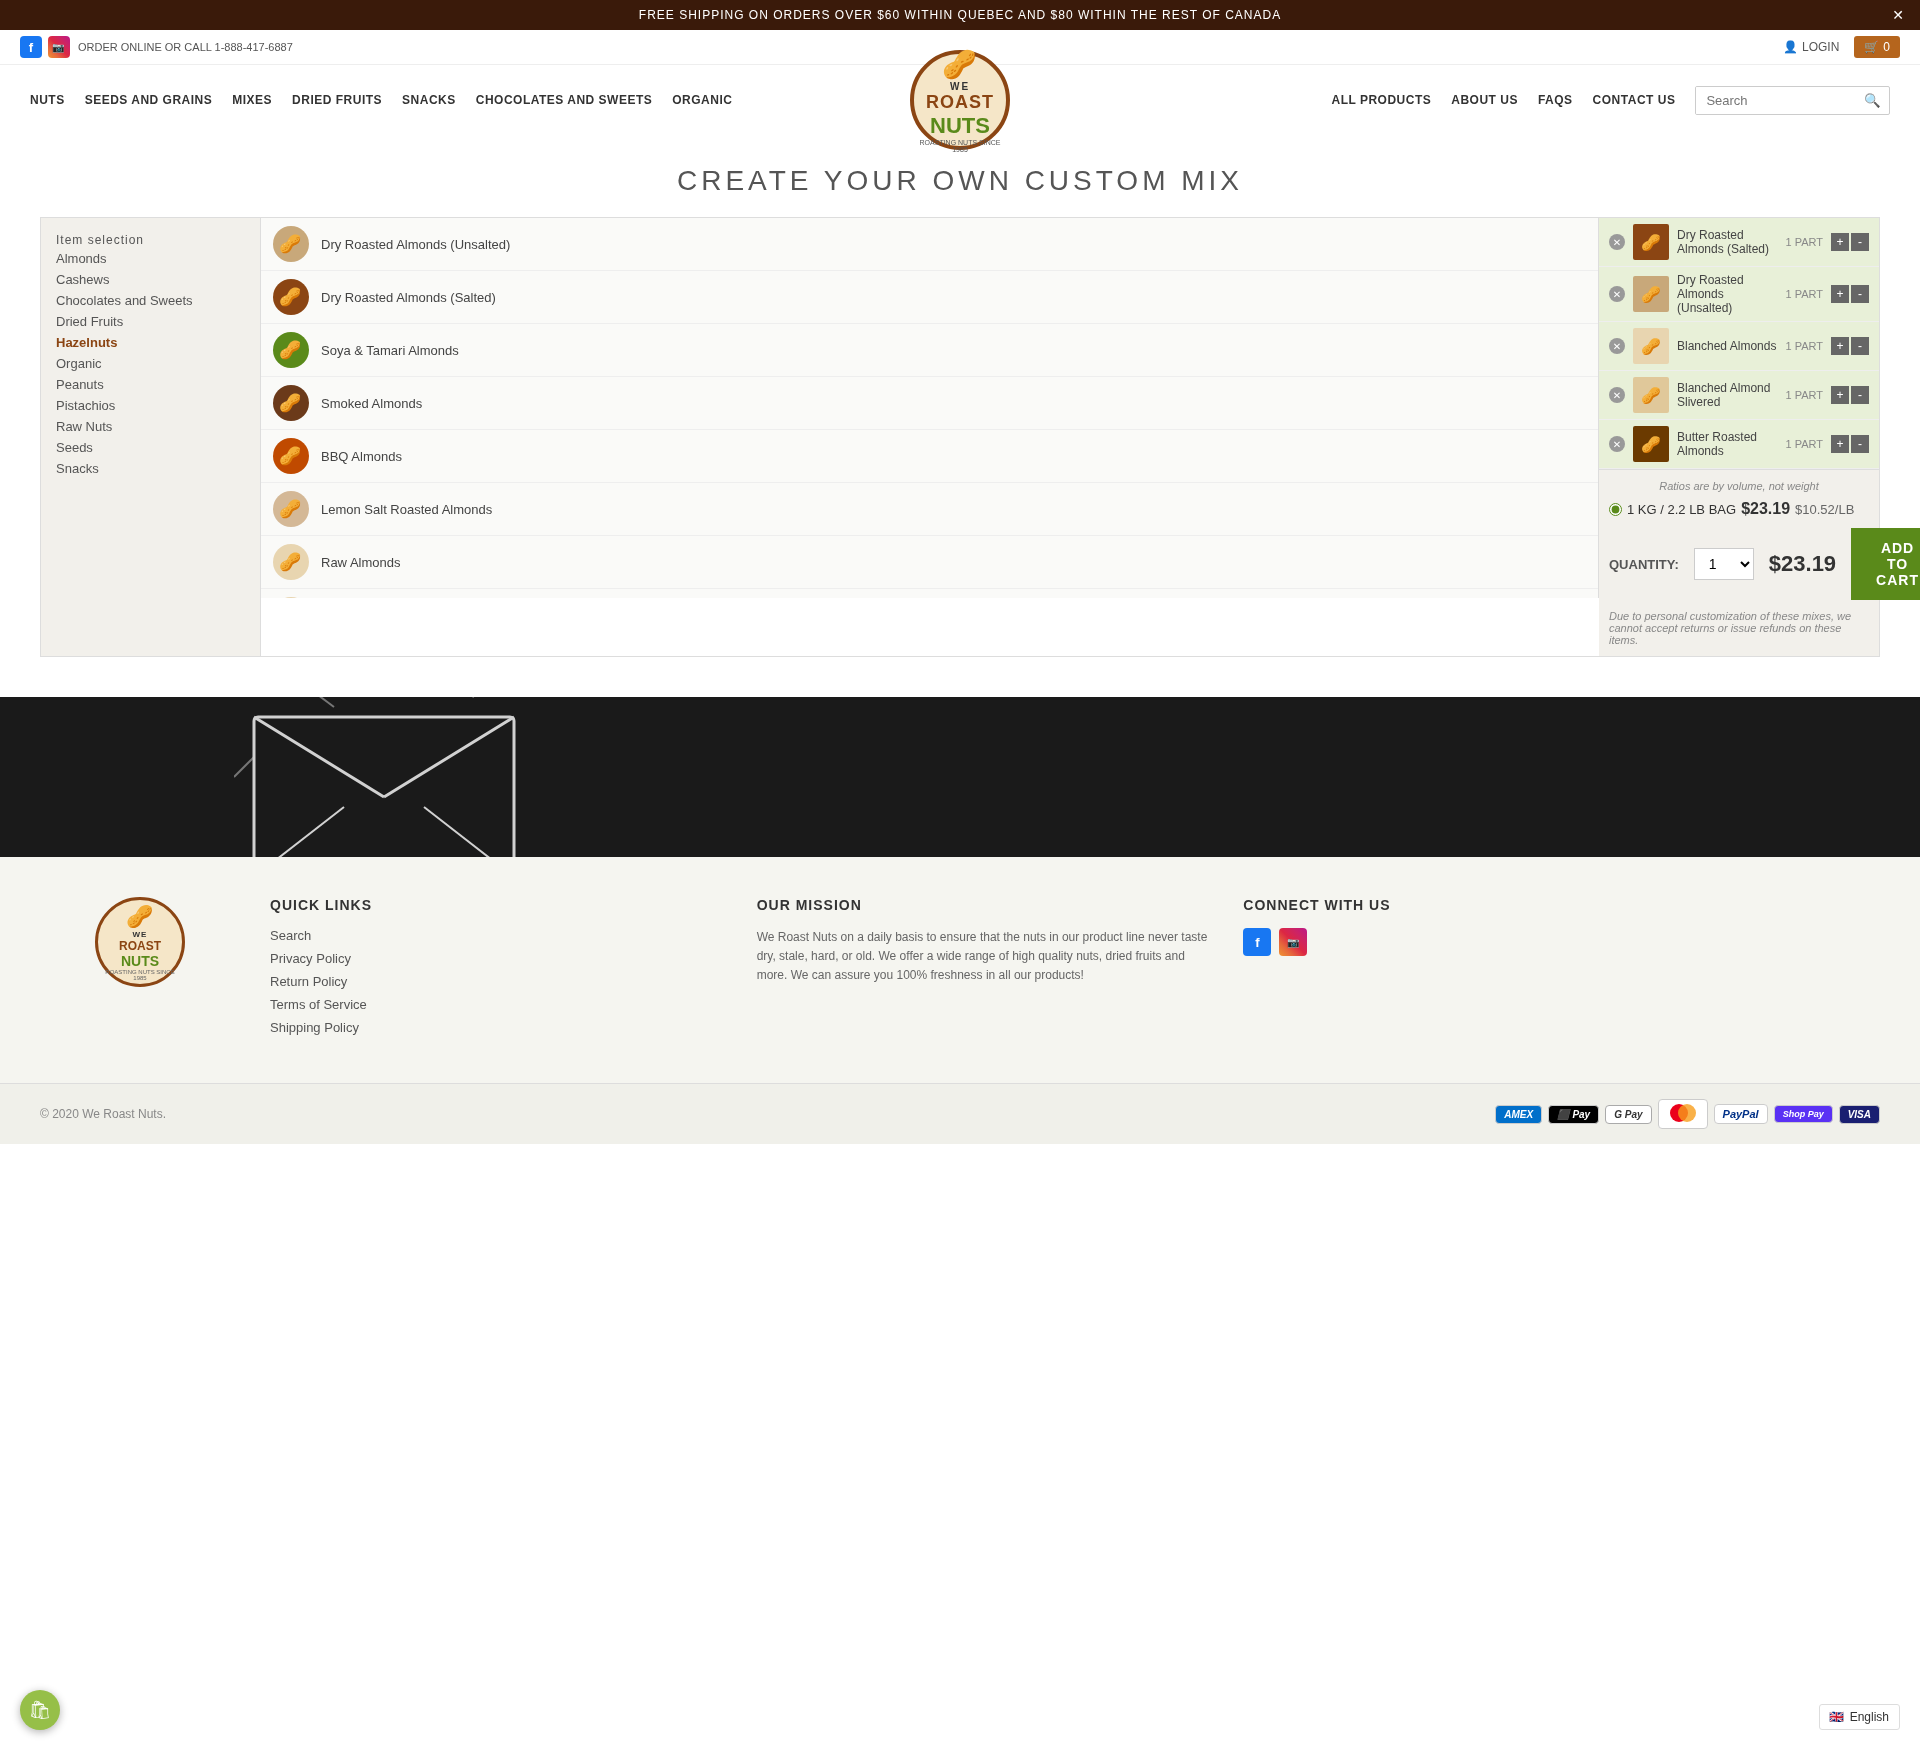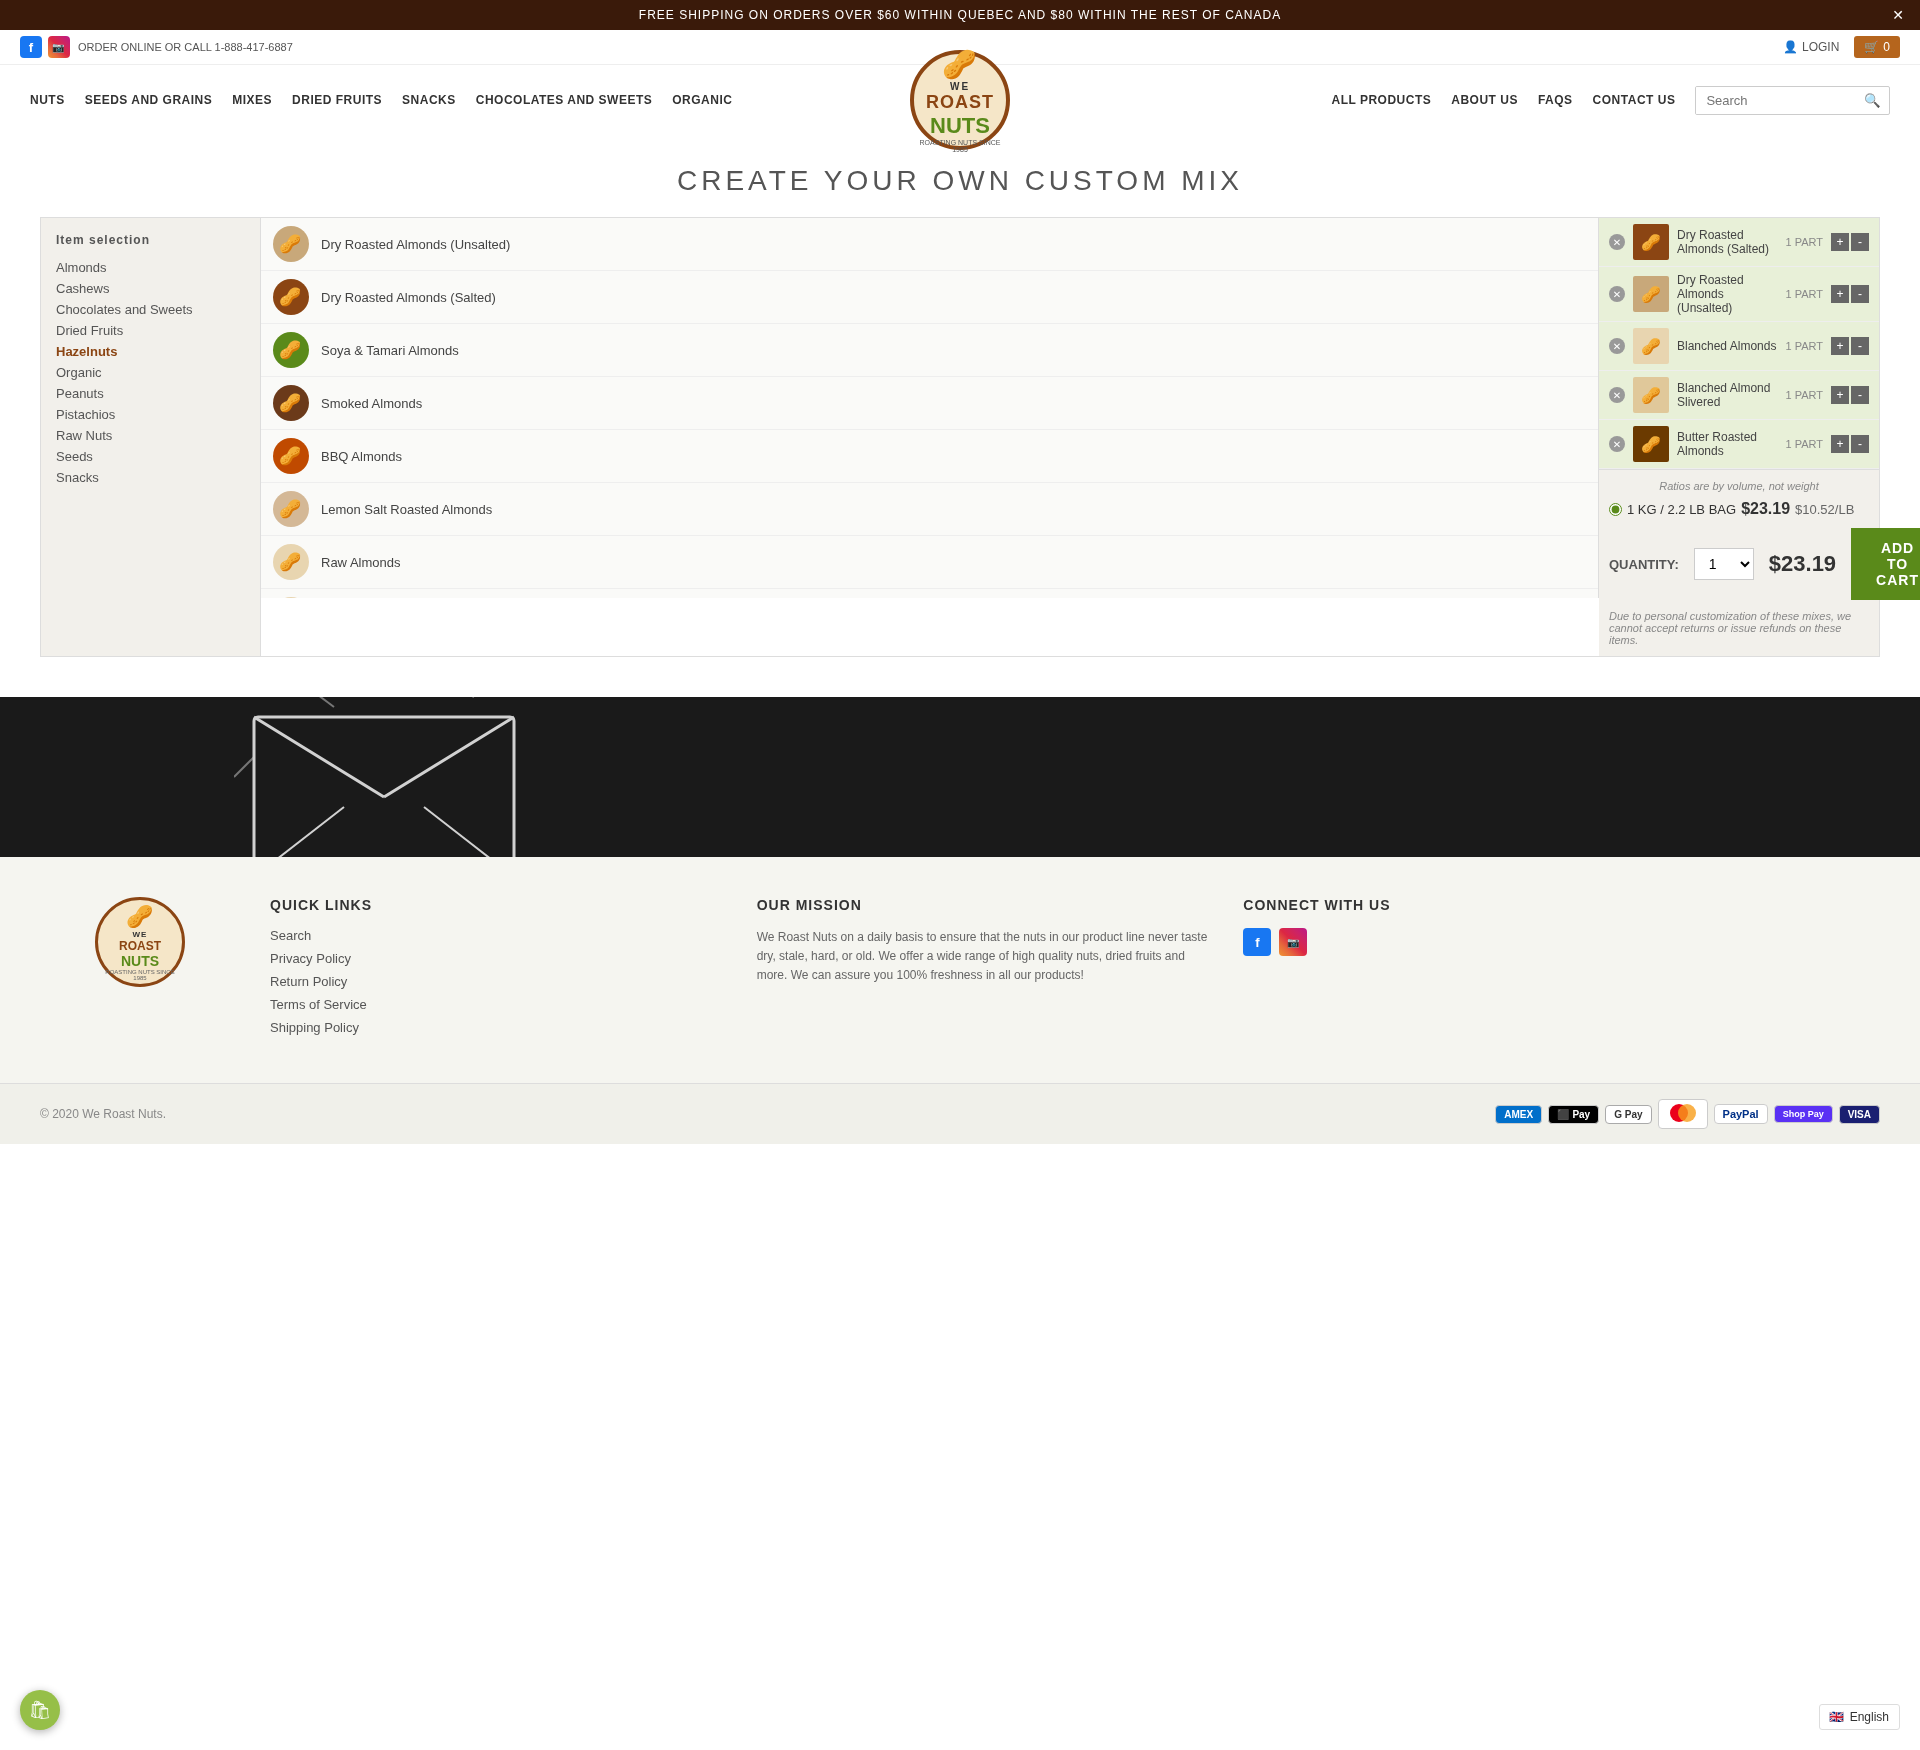--- a/index.html
+++ b/index.html
@@ -97,21 +97,21 @@
     }
 
     
     .cat-panel {
       width: 220px;
       min-width: 220px;
       background: #f2f0eb;
       padding: 15px;
       border-right: 1px solid #ddd;
     }
-    .cat-panel .panel-title { font-size: 12px; font-weight: bold; color: #555; margin-bottom: 10px; letter-spacing: 1px; }
+    .cat-panel .panel-title { font-size: 12px; font-weight: normal; color: #555; margin-bottom: 1px; letter-spacing: 1px; }
     .cat-item { font-size: 13px; color: #555; padding: 3px 0; cursor: pointer; }
     .cat-item.active { color: #8b4513; font-weight: 600; }
 
     
     .items-panel {
       flex: 1;
       background: #fafaf8;
       overflow-y: auto;
       max-height: 380px;
       border-right: 1px solid #ddd;
@@ -324,21 +324,21 @@
     
     .copyright-bar {
       background: #f0f0ea;
       border-top: 1px solid #ddd;
       padding: 15px 40px;
       display: flex;
       align-items: center;
       justify-content: space-between;
     }
     .copyright-text { font-size: 12px; color: #888; }
-    .payment-icons { display: flex; gap: 6px; align-items: center; }
+    .payment-icons { display: flex; gap: 6px; align-items: center; font-style: italic; }
     .payment-icon {
       border: 1px solid #ccc;
       border-radius: 4px;
       padding: 3px 8px;
       font-size: 10px;
       font-weight: bold;
       background: #fff;
       color: #333;
     }
     .payment-icon.amex { background: #016fca; color: #fff; }

